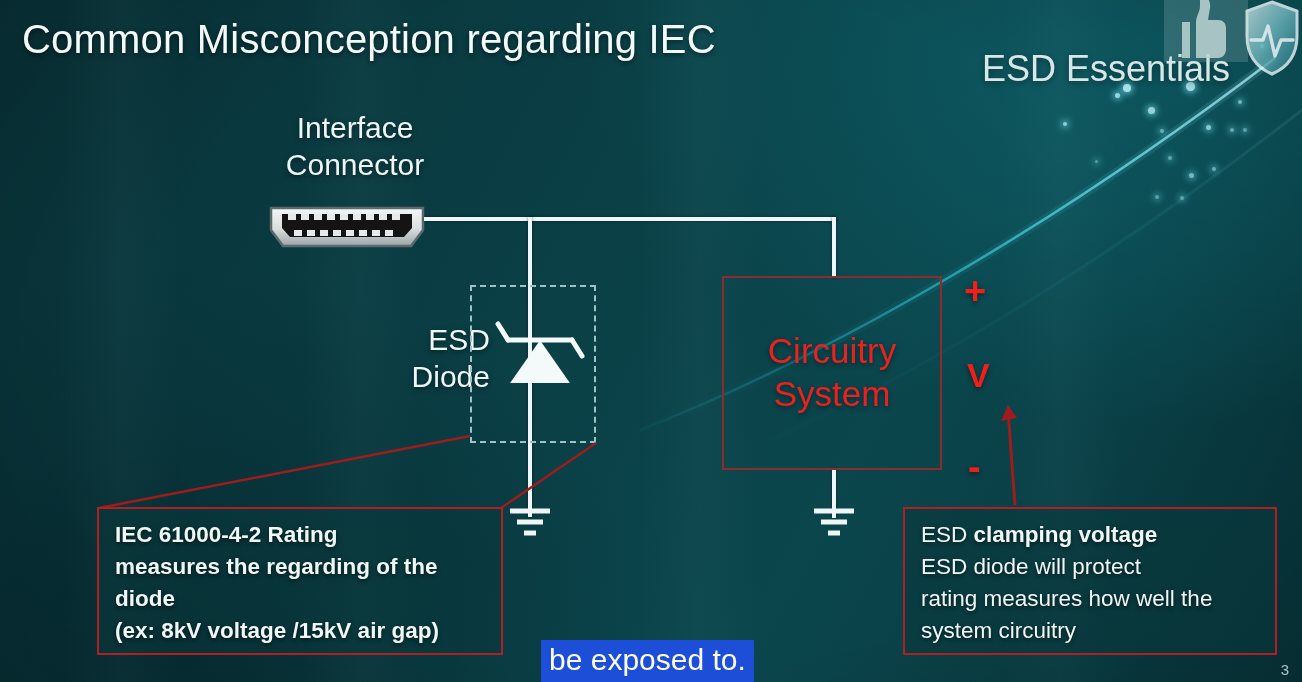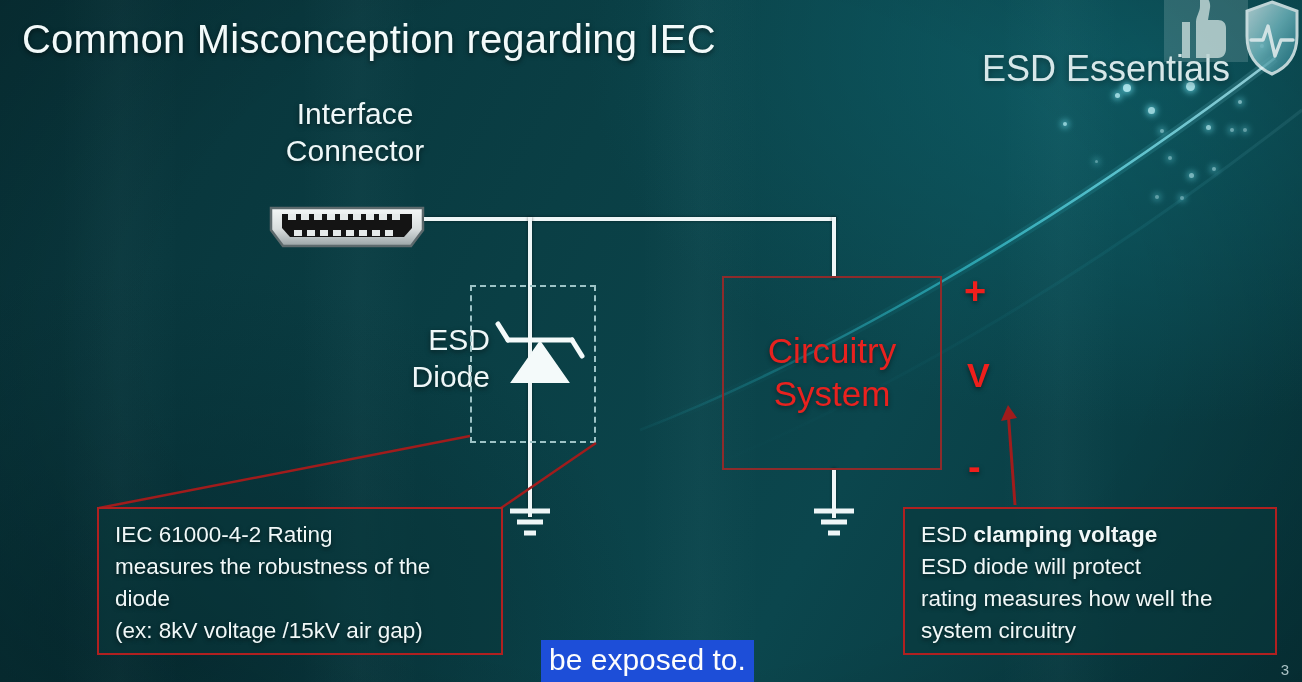--- a/index.html
+++ b/index.html
@@ -90,21 +90,21 @@
   }
   
   .diagram-label {
     position: absolute;
     color: #eef7f8;
     text-shadow: 0 2px 5px rgba(0,0,0,0.5);
     text-align: center;
     line-height: 1.22;
     font-size: 30px;
   }
-  #lbl-interface { left: 253px; top: 96px; width: 204px; }
+  #lbl-interface { left: 253px; top: 110px; width: 204px; }
   #lbl-esd-diode { left: 330px; top: 322px; width: 160px; text-align: right; }
   
   .connector {
     position: absolute;
     left: 268px;
     top: 203px;
     width: 158px;
     height: 48px;
   }
   
@@ -160,21 +160,21 @@
     position: absolute;
     border: 2px solid #b02020;
     box-sizing: border-box;
     background: rgba(9,56,61,0.55);
     color: #f0f8f8;
     font-size: 22.5px;
     line-height: 1.42;
     padding: 10px 14px 8px 16px;
     text-shadow: 0 2px 4px rgba(0,0,0,0.55);
   }
-  #callout-left  { left: 97px;  top: 507px; width: 406px; height: 148px; }
+  #callout-left  { left: 97px;  top: 507px; width: 406px; height: 148px; font-weight: bold; }
   #callout-right { left: 903px; top: 507px; width: 374px; height: 148px; }
   .callout b { font-weight: bold; }
   
   .caption-bar {
     position: absolute;
     left: 541px;
     top: 640px;
     background: #1d4ed8;
     color: #fdfdfd;
     font-size: 30px;
@@ -339,21 +339,21 @@
 
   <svg style="position:absolute; left:0; top:0; width:1302px; height:682px; pointer-events:none;" viewBox="0 0 1302 682">
     <path d="M99,508 L470,436" stroke="#a01c1c" stroke-width="2.4" fill="none"></path>
     <path d="M501,508 L596,443" stroke="#a01c1c" stroke-width="2.4" fill="none"></path>
     <path d="M1015,505 L1008,410" stroke="#a01c1c" stroke-width="3" fill="none"></path>
     <path d="M1008,405 L1001,421 L1017,418 Z" fill="#a01c1c"></path>
   </svg>
 
   <div class="callout" id="callout-left">
     <div>IEC 61000-4-2 Rating</div>
-    <div>measures the robustness of the</div>
+    <div>measures the regarding of the</div>
     <div>diode</div>
     <div>(ex: 8kV voltage /15kV air gap)</div>
   </div>
 
   <div class="callout" id="callout-right">
     <div><span>ESD </span><b>clamping voltage</b></div>
     <div>ESD diode will protect</div>
     <div>rating measures how well the</div>
     <div>system circuitry</div>
   </div>

